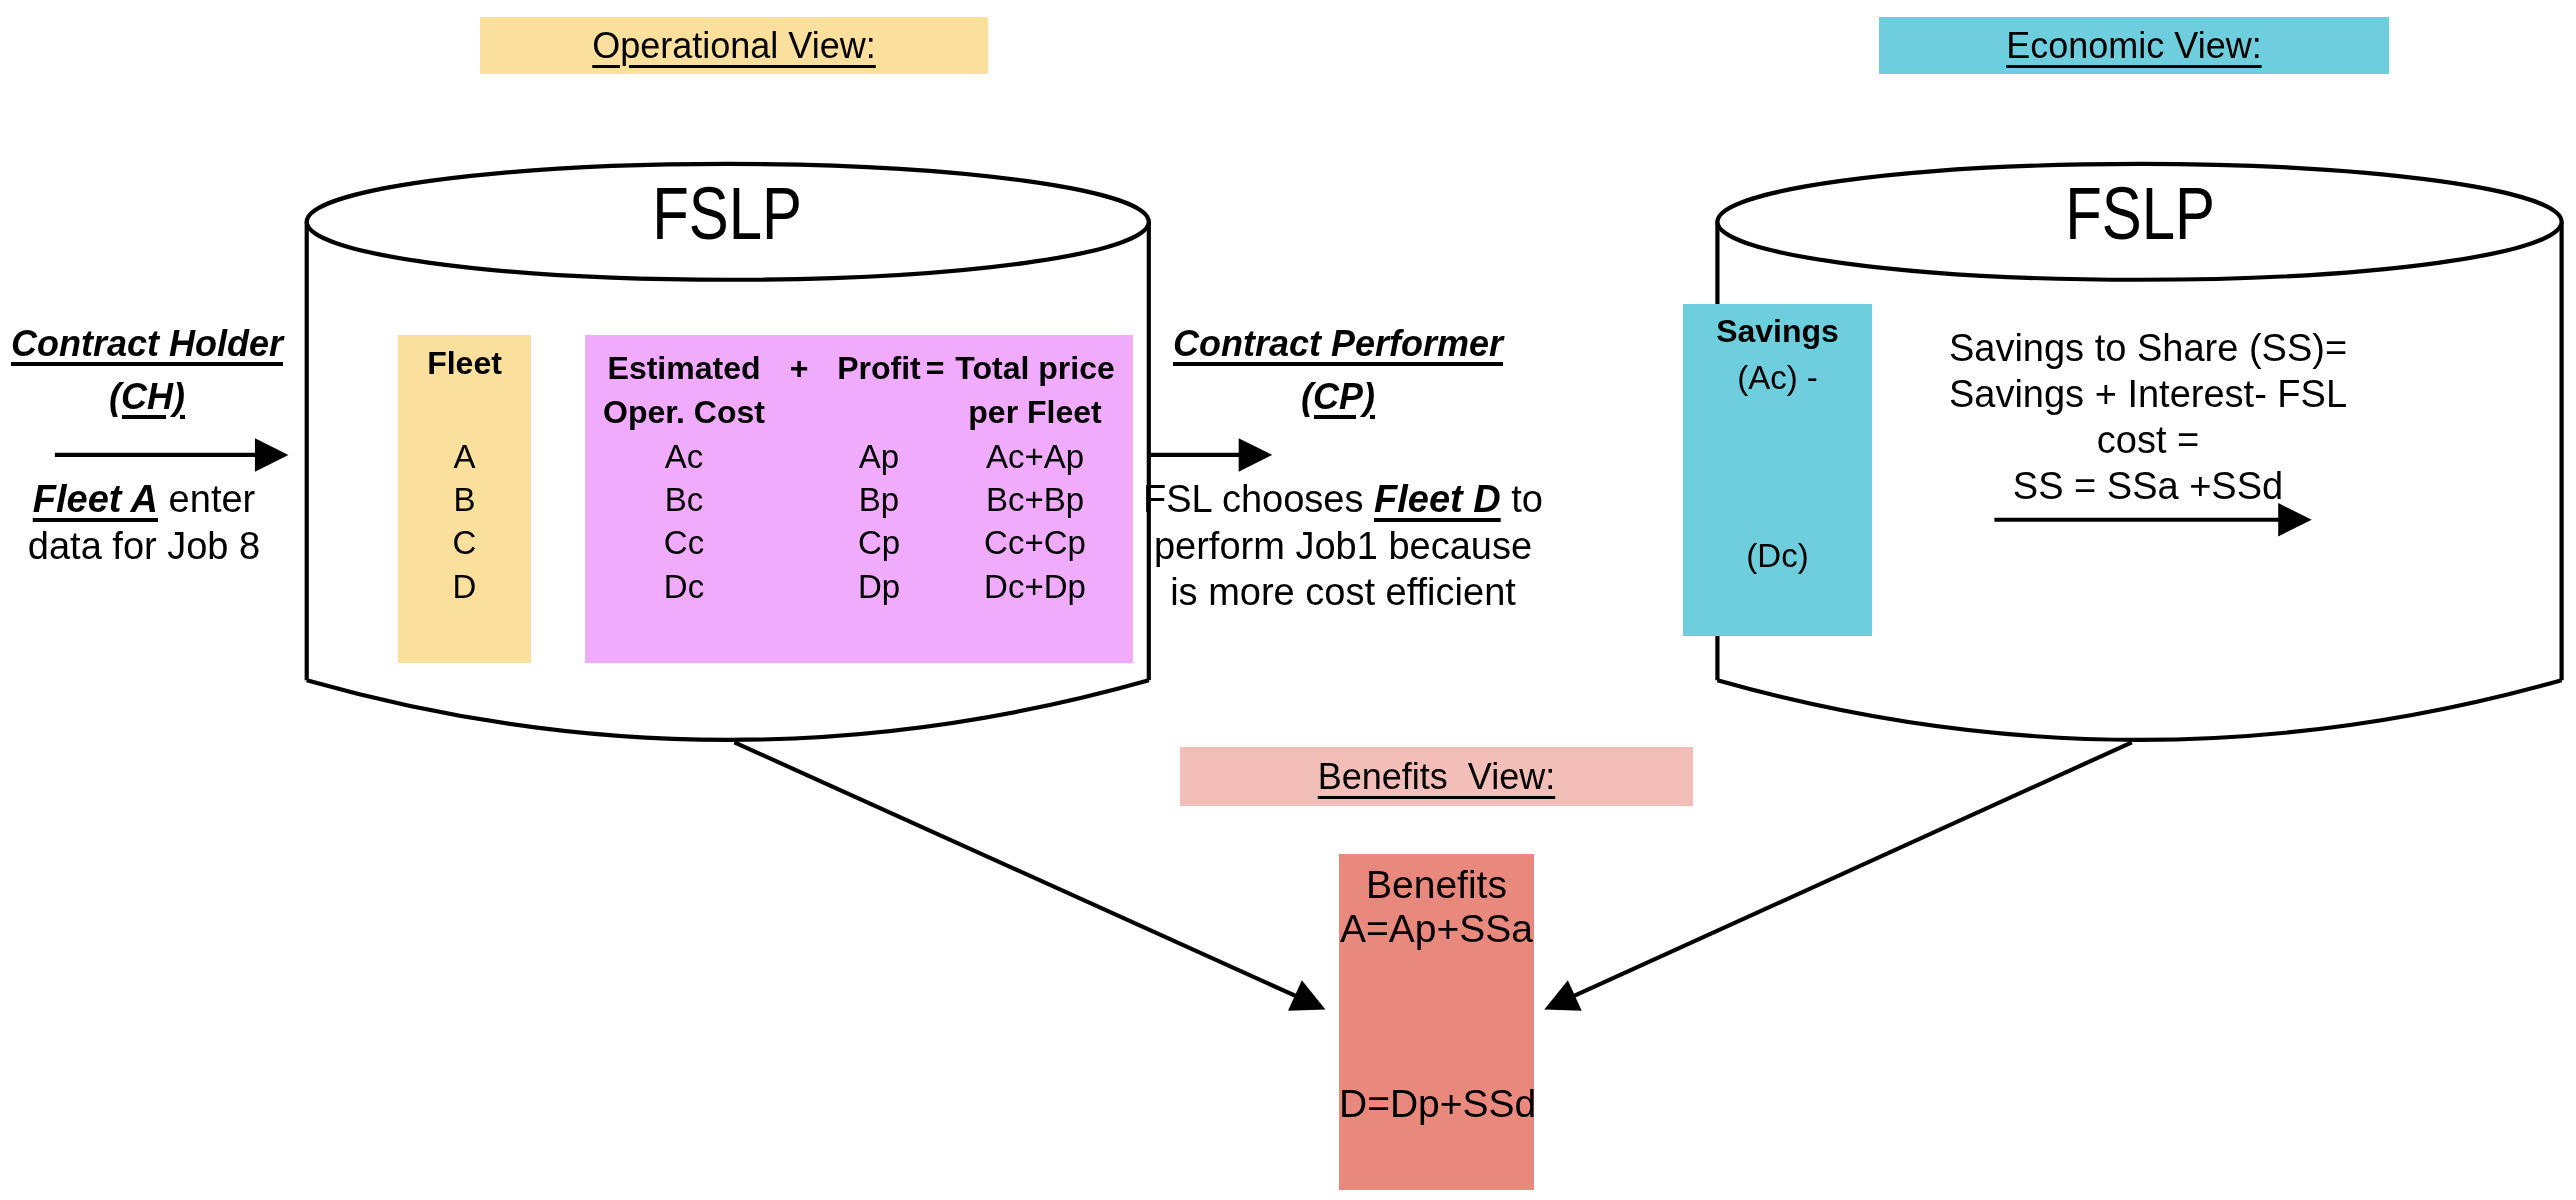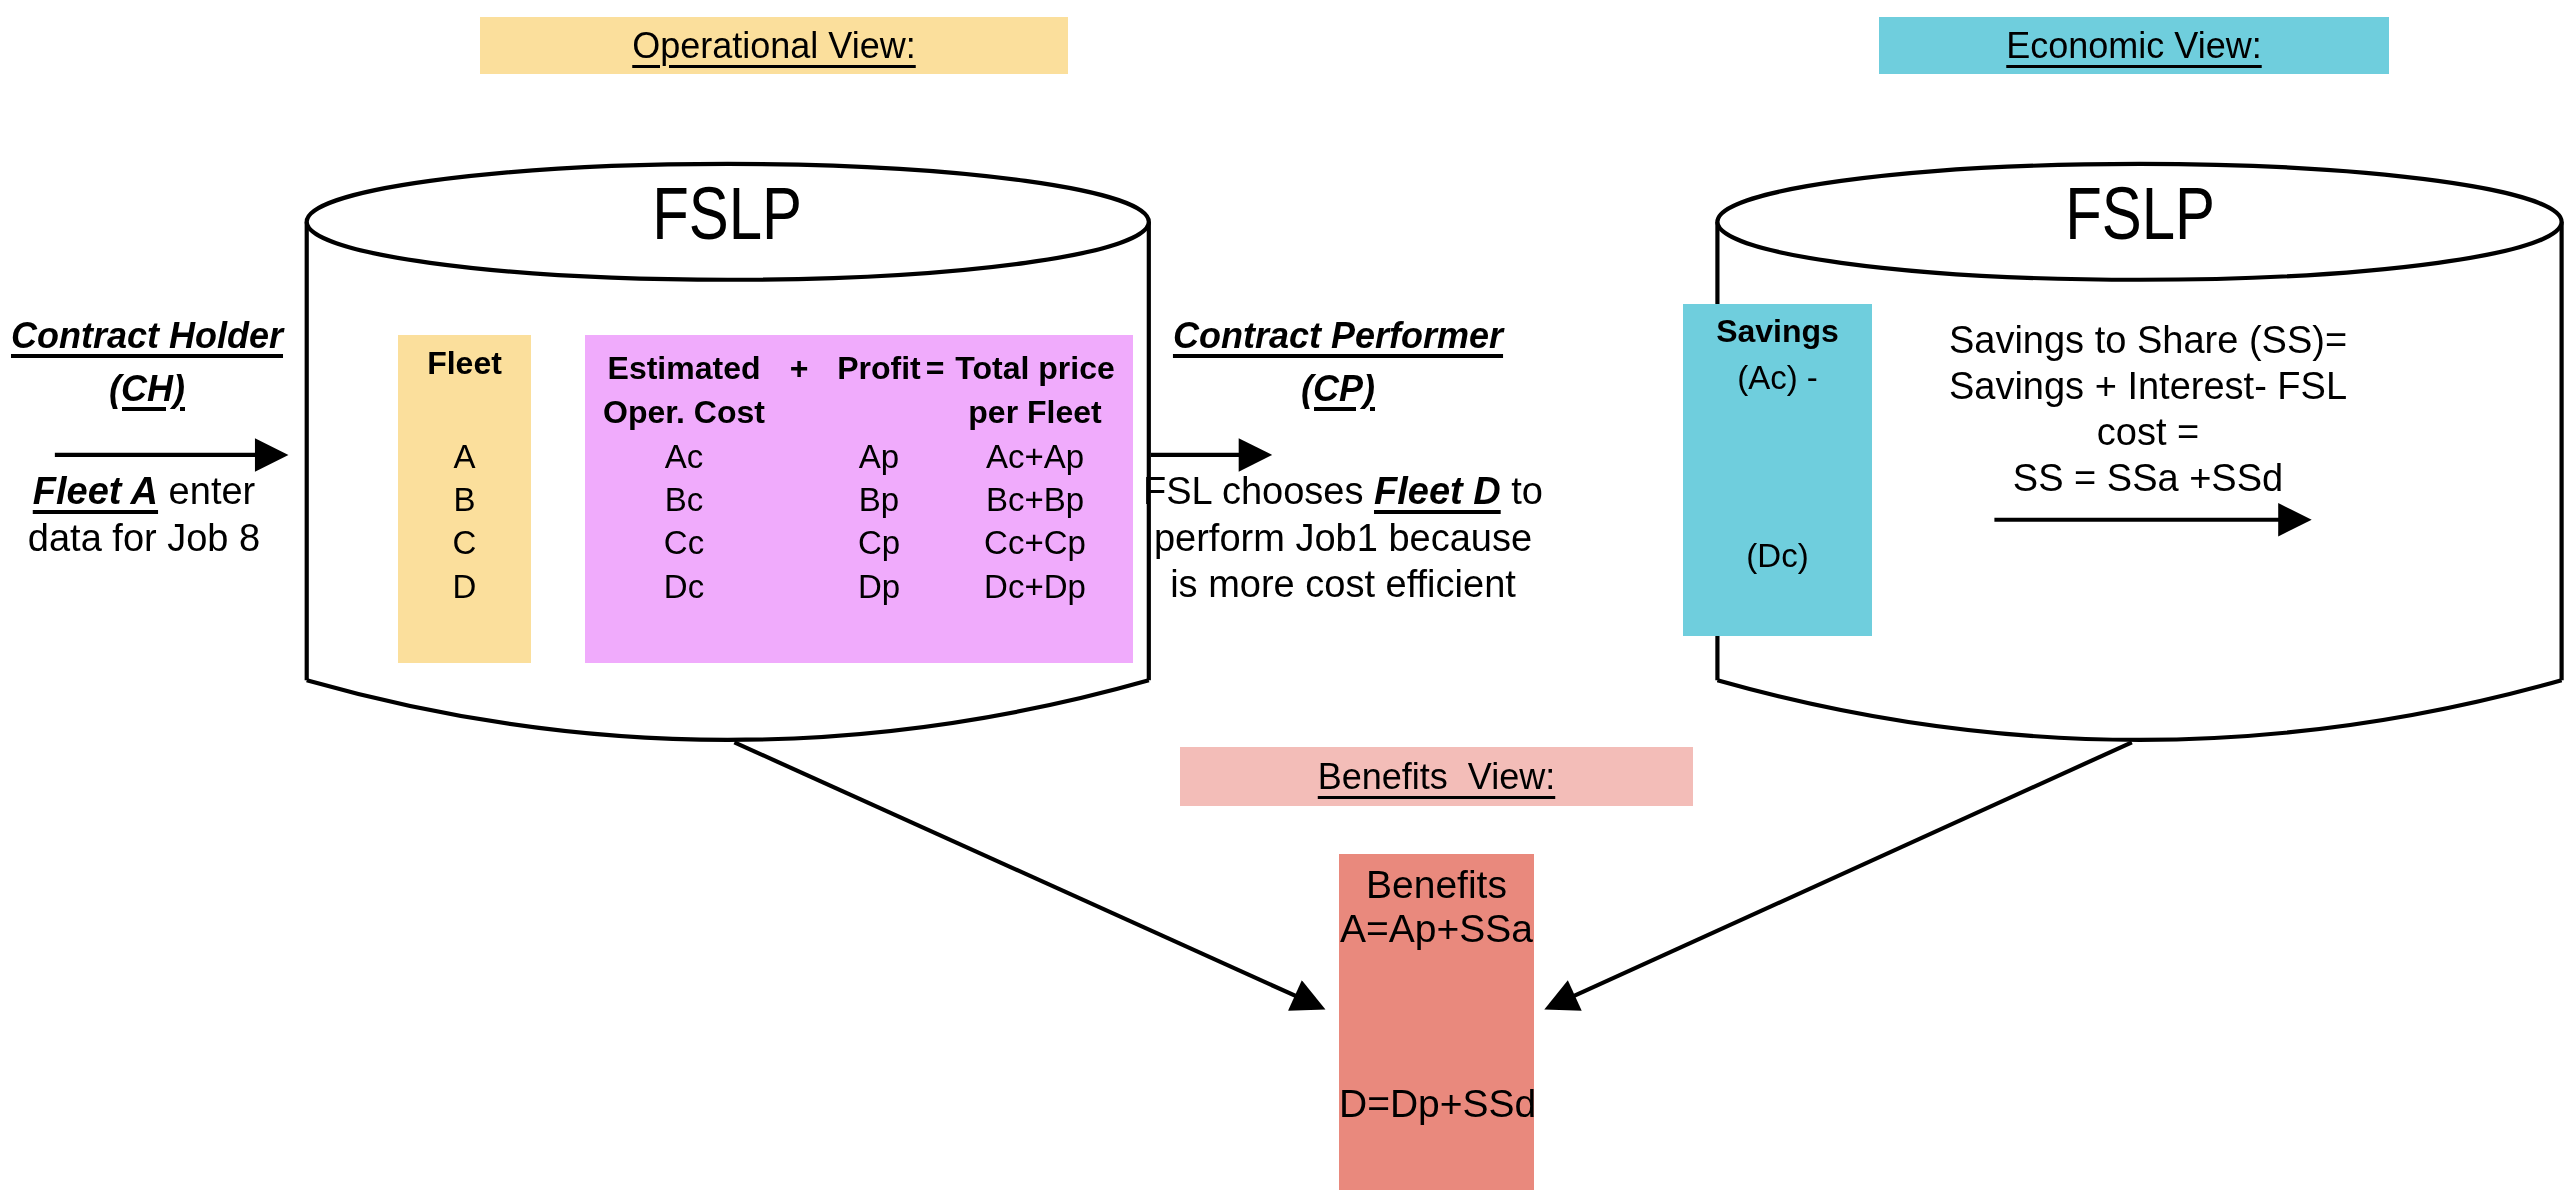--- a/index.html
+++ b/index.html
@@ -6,21 +6,21 @@
   #canvas{
     position:relative;
     width:2576px;height:1200px;
     background:#fff;
     font-family:"Liberation Sans", sans-serif;
     color:#000;
     overflow:hidden;
   }
   #wires{position:absolute;left:0;top:0;width:2576px;height:1200px;z-index:1;}
   .abs{position:absolute;}
-  .center{transform:translateX(-50%);white-space:nowrap;text-align:center;}
+  .center{transform:translateX(-50%);white-space:nowrap;text-align:center;margin-top:8px;}
   .view-label{
     display:flex;align-items:center;justify-content:center;
     font-size:36px;z-index:2;white-space:pre;
   }
   .u{text-decoration:underline;text-decoration-thickness:2.8px;text-underline-offset:7px;}
   .biu{font-weight:bold;font-style:italic;text-decoration:underline;text-decoration-thickness:3.5px;text-underline-offset:6.3px;}
   .cyl-title{
     font-size:73px;line-height:77px;z-index:2;
     transform:translateX(-50%) scale(0.82,1.02);
     white-space:nowrap;
@@ -63,21 +63,21 @@
 
     <g stroke="#000" stroke-width="6" fill="none">
       <line x1="78" y1="652" x2="372" y2="652" marker-end="url(#ah)"></line>
       <line x1="1649" y1="652" x2="1782" y2="652" marker-end="url(#ah)"></line>
       <line x1="2858" y1="745" x2="3272" y2="745" marker-end="url(#ah)"></line>
       <line x1="1052" y1="1064" x2="1862" y2="1430" marker-end="url(#ah)"></line>
       <line x1="3055" y1="1064" x2="2250" y2="1430" marker-end="url(#ah)"></line>
     </g>
   </svg>
 
-  <div class="abs view-label u" style="left:480px;top:17px;width:588px;height:57px;background:#FBDF9C;">Operational View:</div>
+  <div class="abs view-label u" style="left:480px;top:17px;width:508px;height:57px;background:#FBDF9C;">Operational View:</div>
 
   <div class="abs view-label u" style="left:1879px;top:17px;width:510px;height:57px;background:#6FCEDD;text-decoration:underline;">Economic View:</div>
 
   <div class="abs view-label u" style="left:1180px;top:747px;width:513px;height:59px;background:#F3BDB8;">Benefits  View:</div>
 
   <div class="abs cyl-title" style="left:727px;top:174px;">FSLP</div>
   <div class="abs cyl-title" style="left:2140px;top:174px;">FSLP</div>
 
   <div class="databox" style="left:398px;top:335px;width:133px;height:328px;background:#FBDF9C;">
     <div class="bx-line hdr" style="top:8.4px;">Fleet</div>

